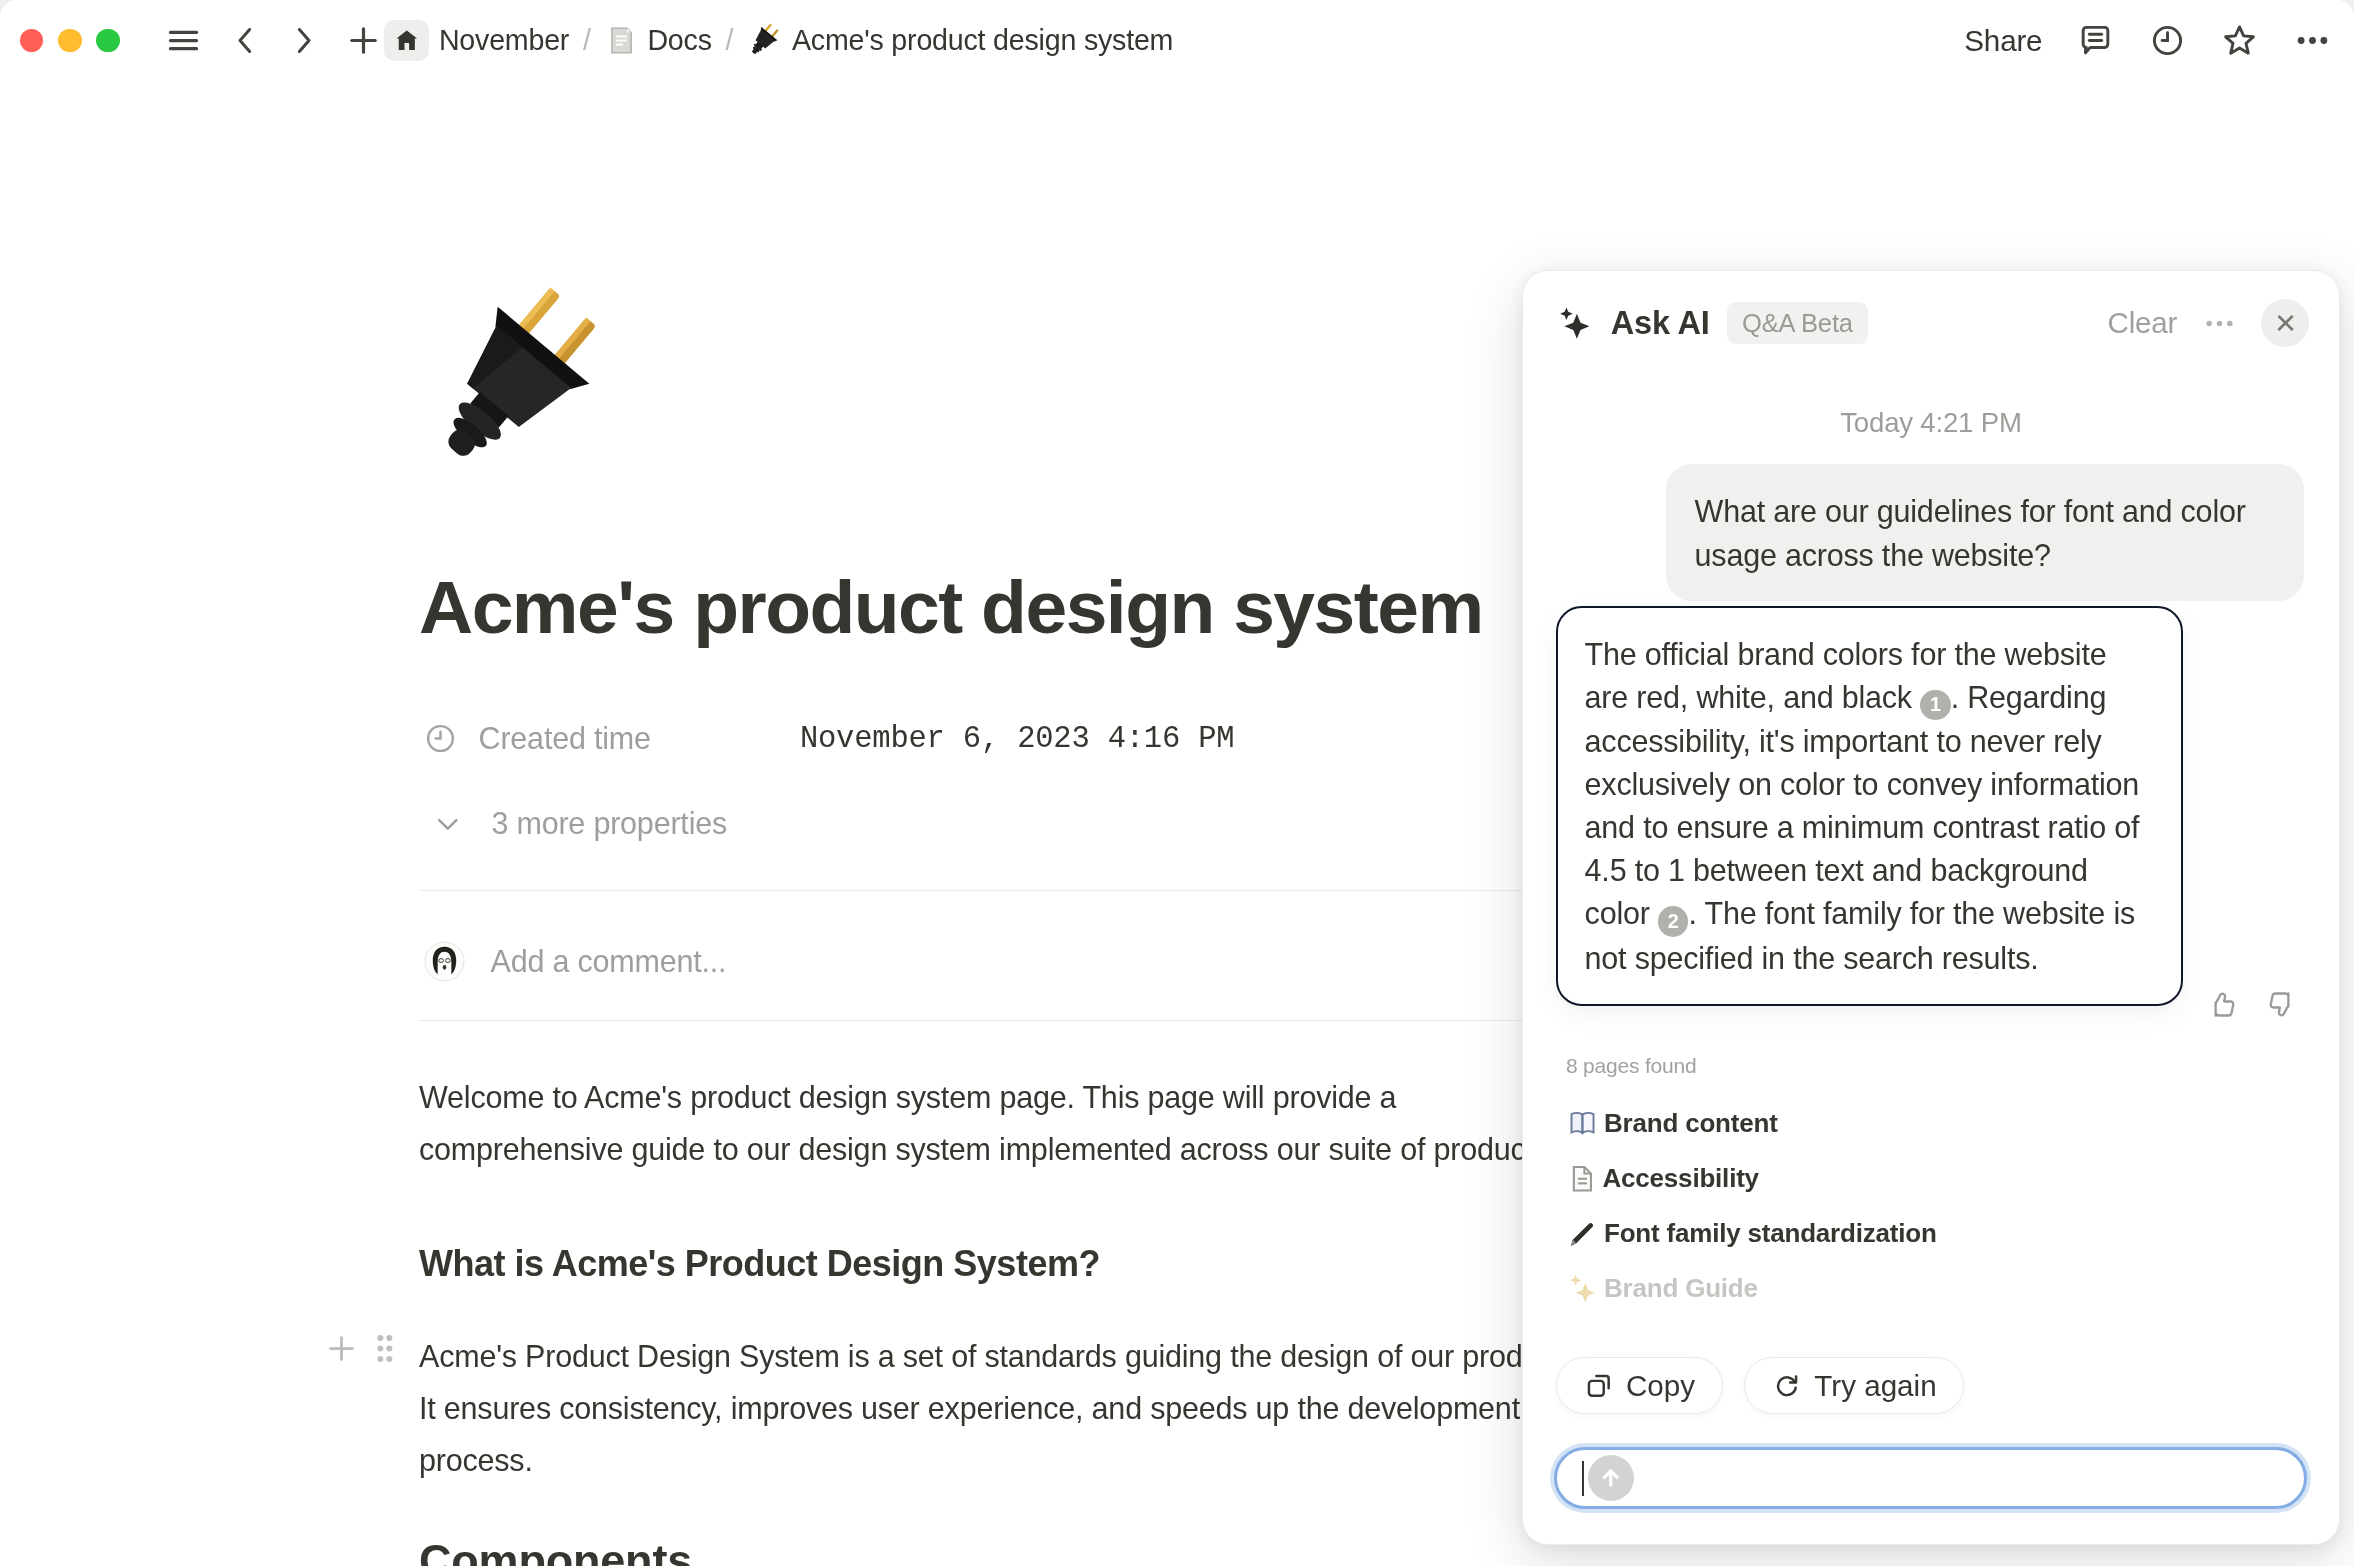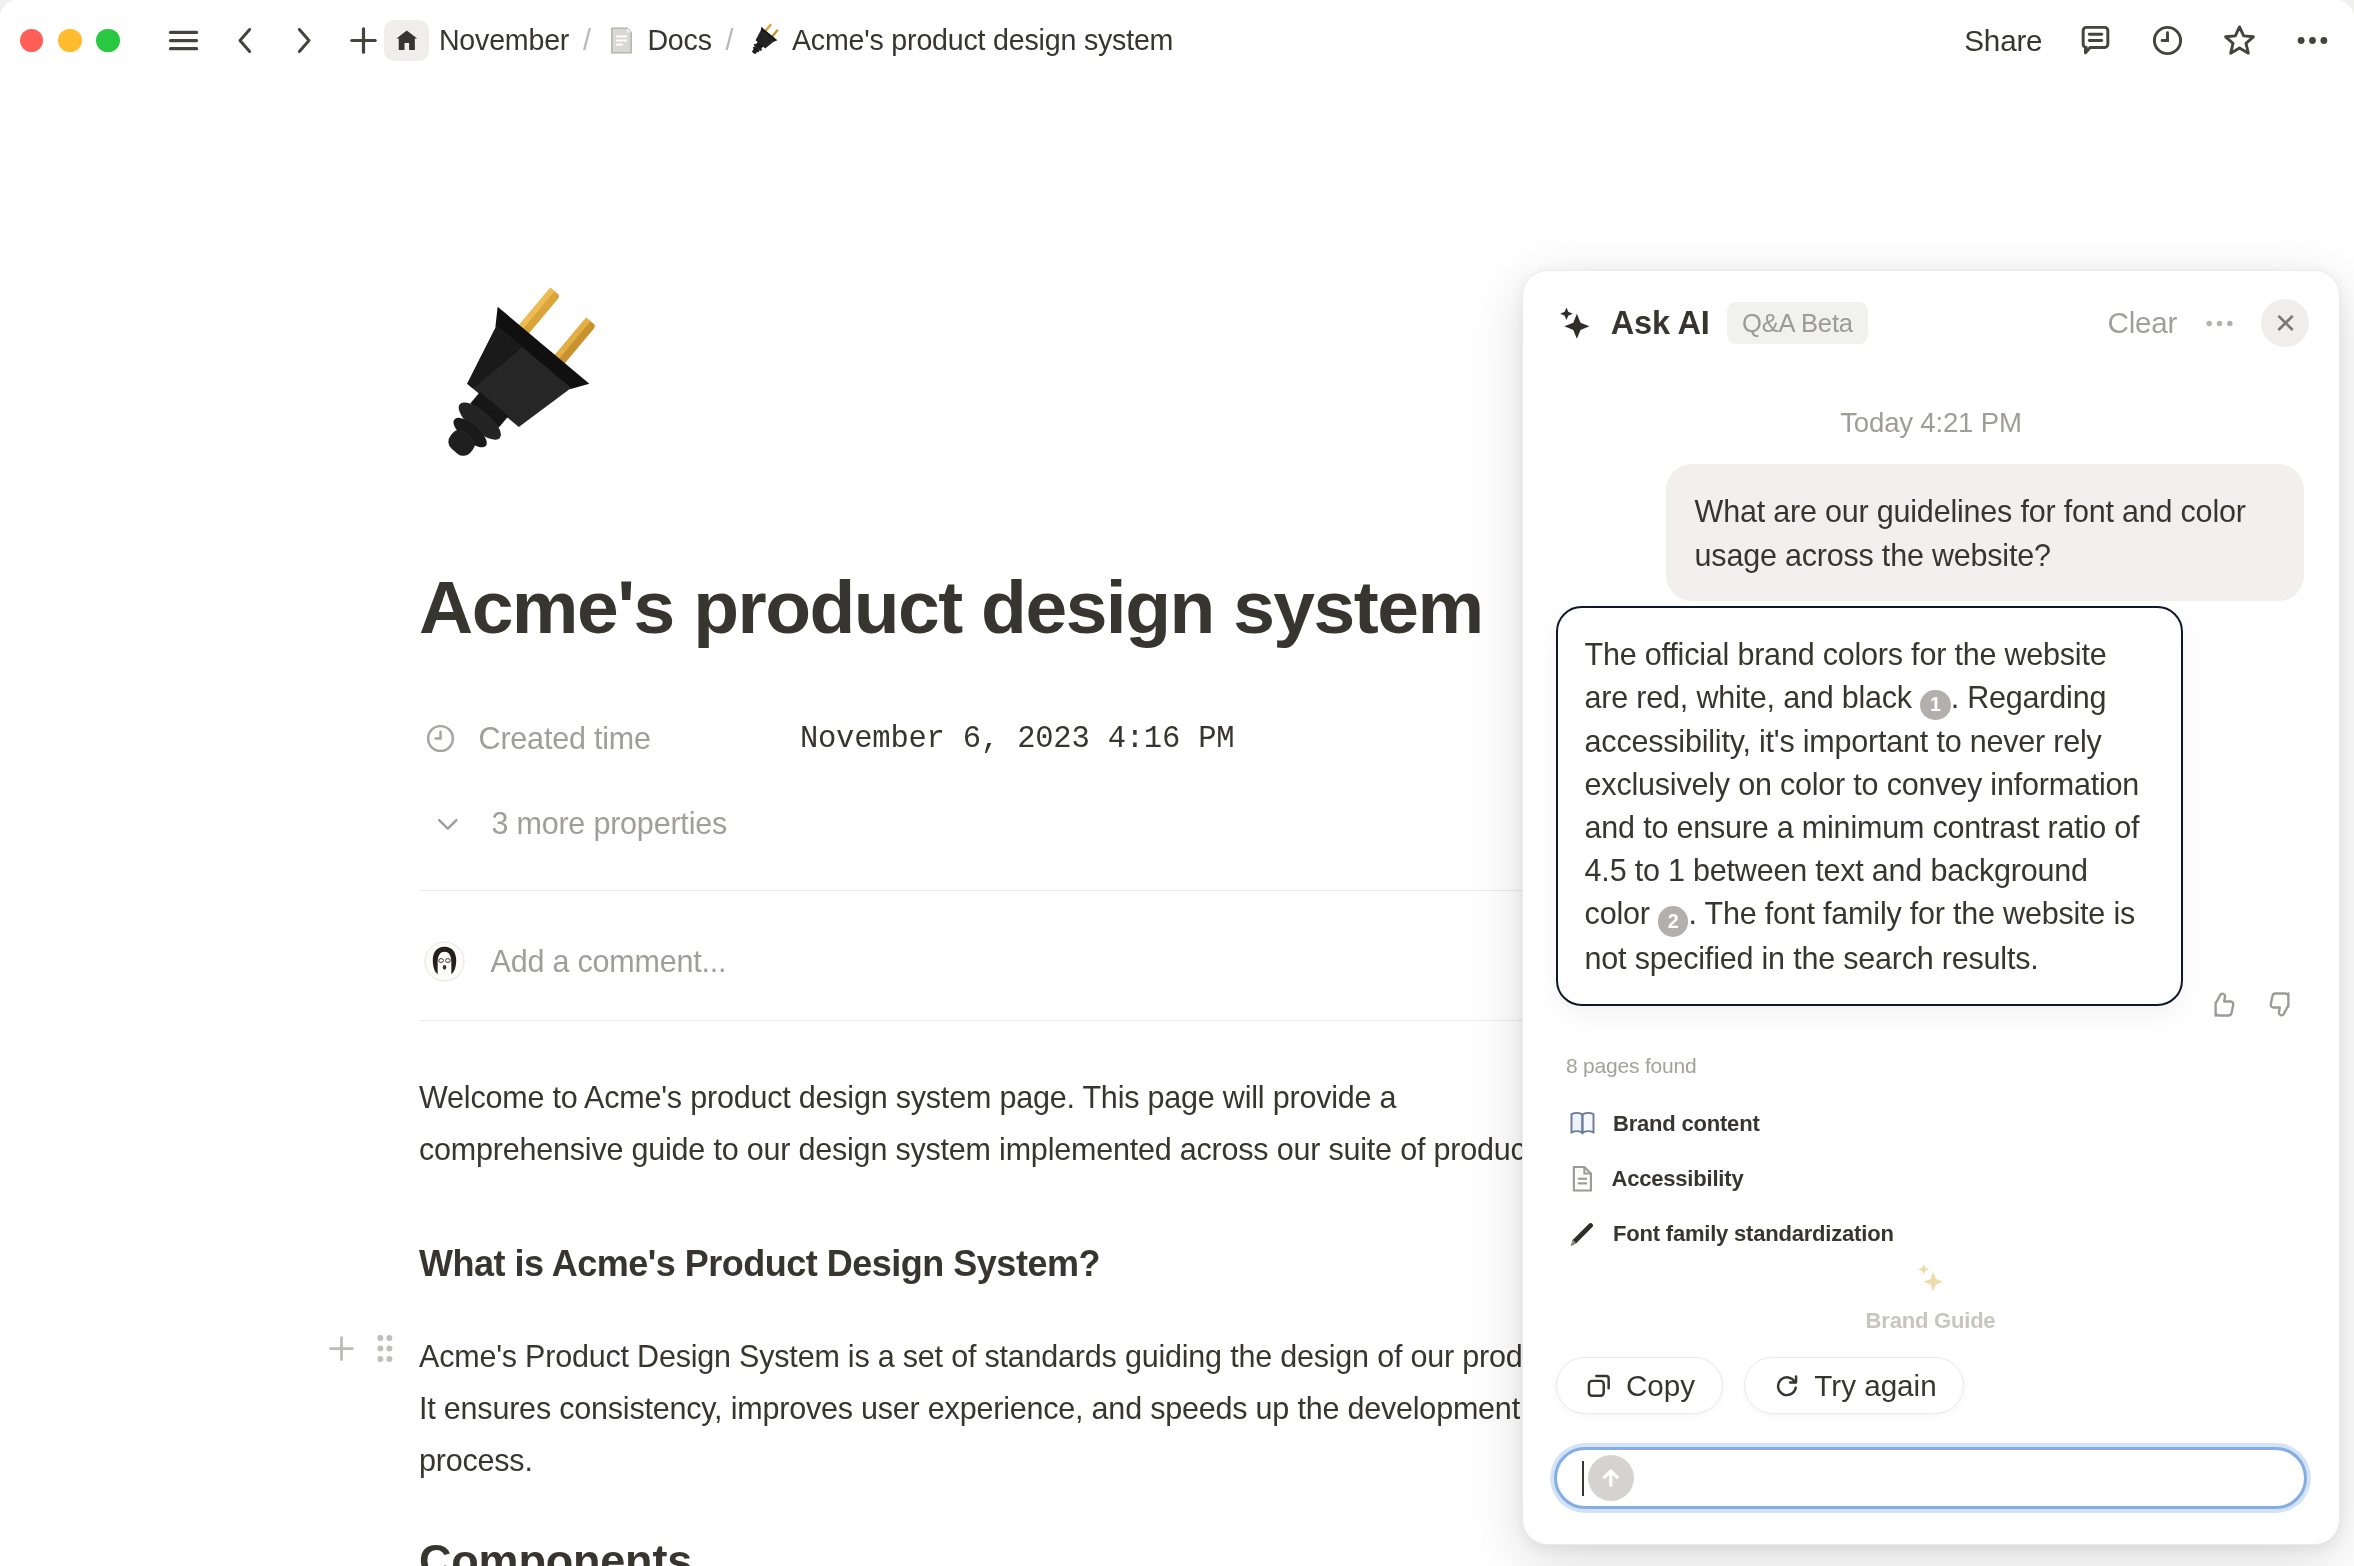--- a/index.html
+++ b/index.html
@@ -66,22 +66,22 @@
     padding:24.6px 26.6px; font-size:30.5px; line-height:43px; color:#37352f;
   }
   .cite {
     display:inline-flex; align-items:center; justify-content:center;
     width:30.5px; height:30.5px; border-radius:50%; background:#b1b0ad; color:#fff;
     font-size:19.7px; font-weight:700; vertical-align:-3.9px;
   }
   .feedback { position:absolute; right:41px; top:717px; display:flex; gap:25.6px; color:#9b9a97; }
   .pages-label { position:absolute; left:43px; top:783px; color:#a2a19d; font-size:21px; }
   .pages-list { position:absolute; left:43px; top:825px; width:729px; }
-  .page-item { display:flex; align-items:center; gap:14px; height:55px; font-size:22px; font-weight:600; color:#37352f; cursor:pointer; }
-  .page-item.faded { color:#b3b2ae; opacity:.75;flex-direction:column; }
+  .page-item { display:flex; align-items:center; gap:5px; height:55px; font-size:26px; font-weight:600; color:#37352f; cursor:pointer; }
+  .page-item.faded { color:#b3b2ae; opacity:.75; }
   .actions { position:absolute; left:33px; top:1086px; display:flex; gap:21.7px; }
   .pill-btn {
     display:flex; align-items:center; gap:12.8px; height:57px; padding:0 26.6px;
     border:1px solid #e9e9e7; border-radius:29.6px; background:#fff;
     font-size:29.6px; font-weight:500; color:#37352f; cursor:pointer;
     box-shadow:0 2px 5.9px rgba(0,0,0,.04);
   }
   .ask-input-wrap {
     position:absolute; left:30.5px; top:1176px; width:753px; height:62px;
     background:#fff; border:3px solid #84ade6; border-radius:32.5px;

